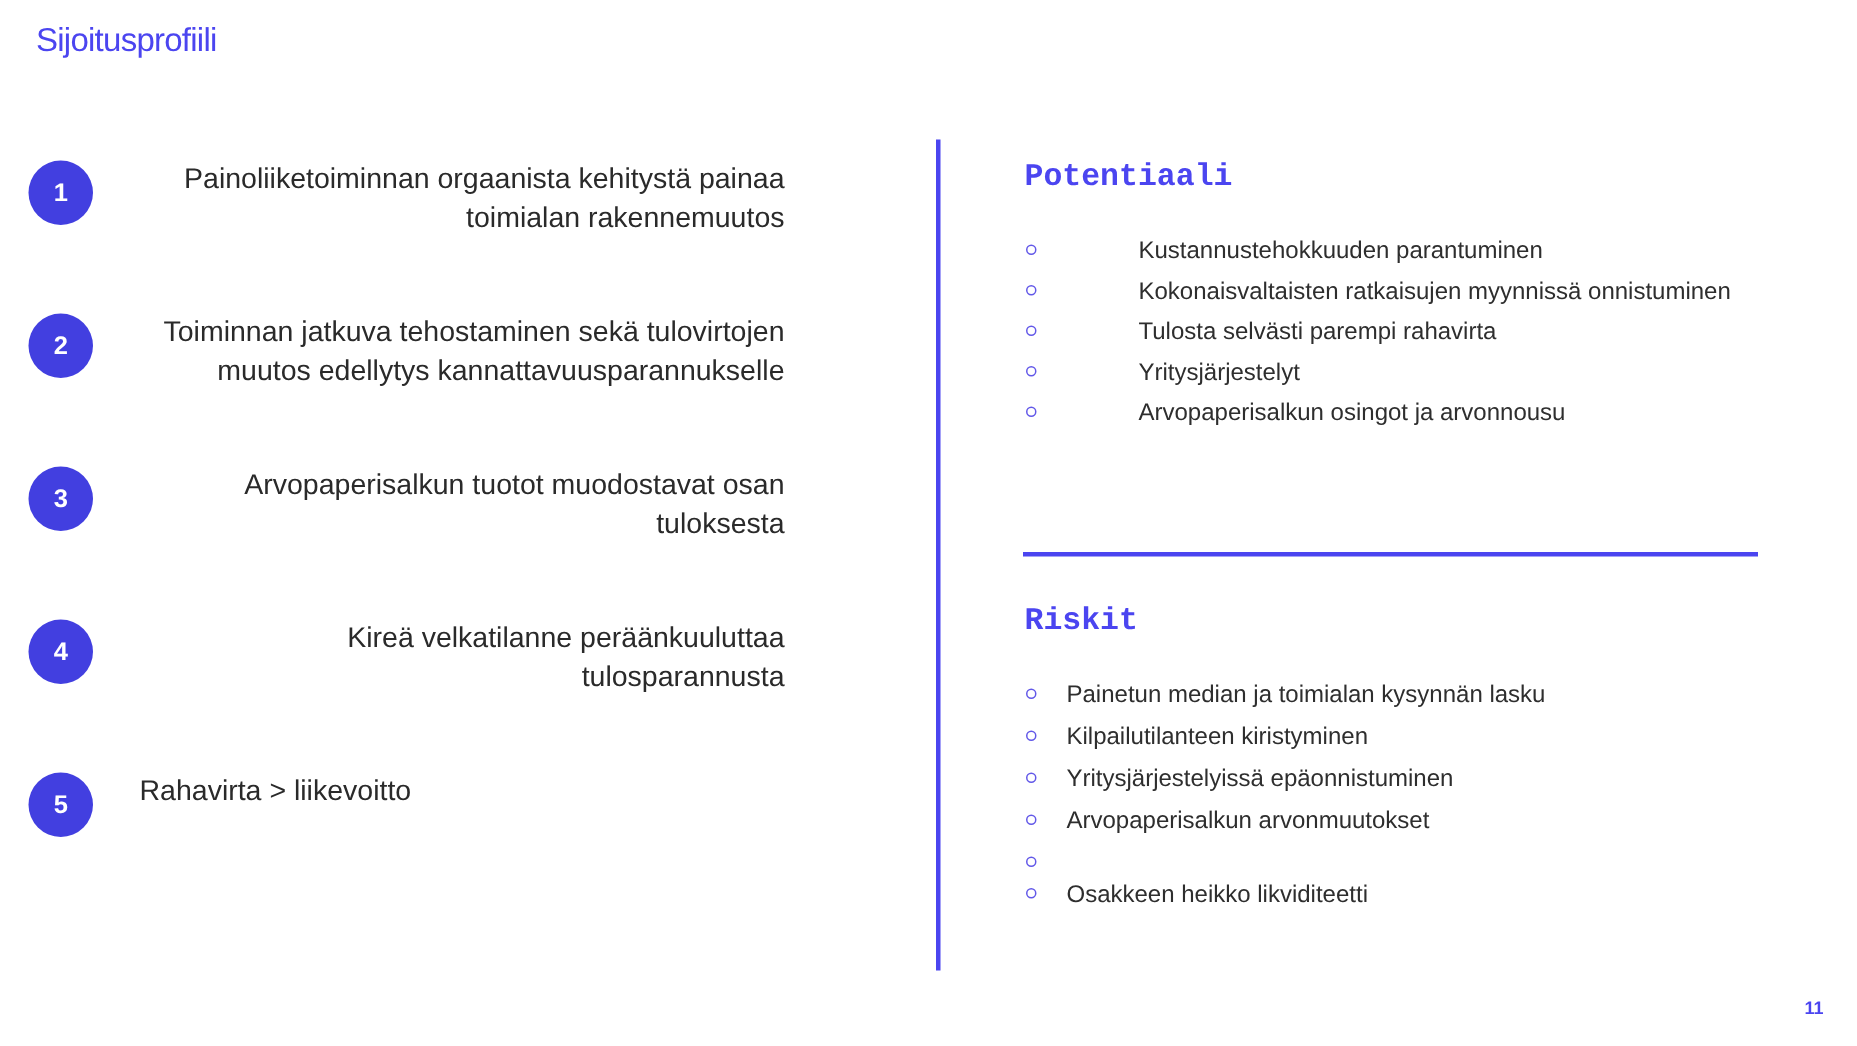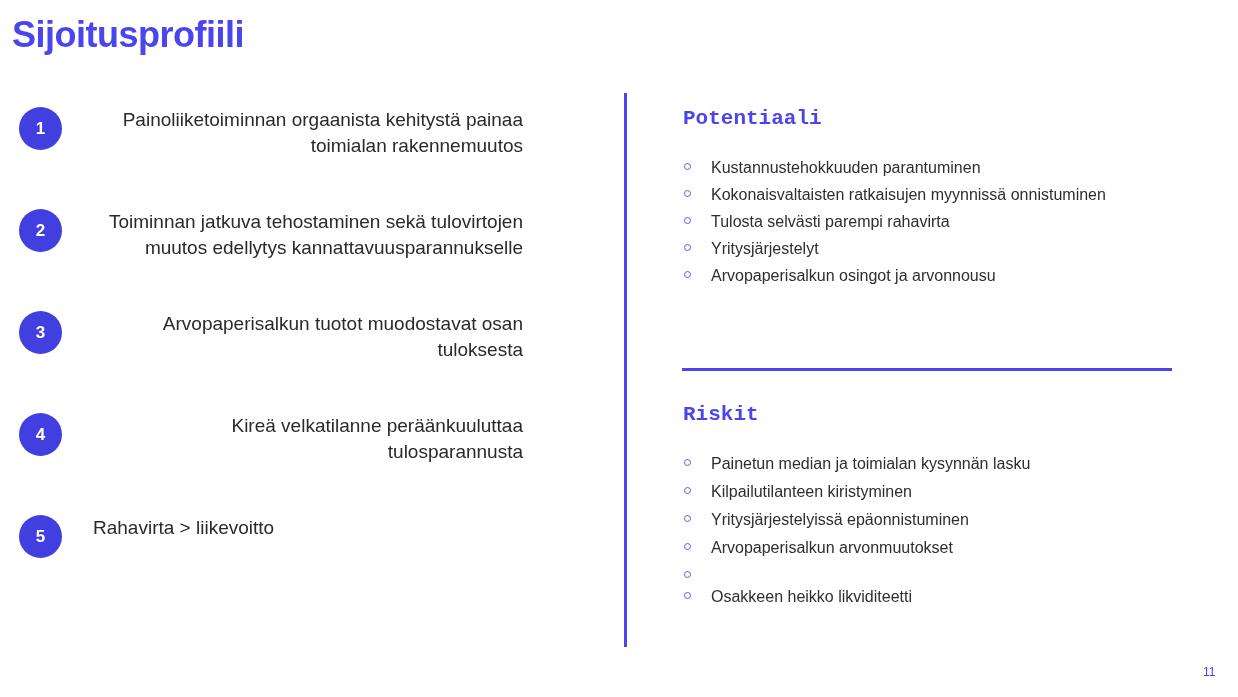--- a/index.html
+++ b/index.html
@@ -11,22 +11,22 @@
   *{box-sizing:border-box;}
   html,body{margin:0;padding:0;}
   body{
     width:1238px;height:697px;background:#ffffff;
     font-family:"Liberation Sans", sans-serif;
     -webkit-font-smoothing:antialiased;
   }
   .slide{position:relative;width:1238px;height:697px;background:#ffffff;overflow:hidden;}
 
   .page-title{
-    position:absolute;left:12px;top:15px;margin:0;
-    font-size:36px;font-weight:bold;letter-spacing:-0.5px;
+    position:absolute;left:24px;top:15px;margin:0;
+    font-size:22px;font-weight:normal;letter-spacing:-0.5px;
     color:var(--accent);line-height:1.1;
   }
 
   
   .points{position:absolute;left:19px;top:107px;width:540px;}
   .point{position:absolute;left:0;display:flex;align-items:flex-start;}
   .point:nth-child(1){top:0;}
   .point:nth-child(2){top:102px;}
   .point:nth-child(3){top:204px;}
   .point:nth-child(4){top:306px;}
@@ -47,34 +47,34 @@
   .h-divider{position:absolute;left:682px;top:368px;width:490px;height:2.5px;background:var(--accent);}
 
   
   .section{position:absolute;left:683px;width:520px;}
   .section-potential{top:106px;}
   .section-risks{top:402px;}
   .section-heading{
     margin:0;font-size:21px;font-weight:bold;color:var(--accent);line-height:1.2;font-family:Liberation Mono, monospace;
   }
   .bullet-list{list-style:none;margin:27px 0 0 0;padding:0;}
-  .section-potential .bullet-list li{margin-bottom:8px;}
+  .section-potential .bullet-list li{margin-bottom:8px;gap:48px;}
   .section-risks .bullet-list li{margin-bottom:9px;}
   .bullet-list li{
     display:flex;align-items:flex-start;
     font-size:16px;line-height:19px;color:#2e2e2e;
   }
   .ring{
     flex:none;width:7px;height:7px;border-radius:50%;
     border:1.5px solid var(--ring);margin:5px 20px 0 1px;background:transparent;
   }
 
   .page-number{
     position:absolute;left:1203px;top:665px;
-    font-size:12px;font-weight:normal;color:var(--accent);
+    font-size:12px;font-weight:bold;color:var(--accent);
   }
 </style>
 </head>
 <body>
 
 <div class="slide">
 
   <h1 class="page-title">Sijoitusprofiili</h1>
 
   <div class="points">

